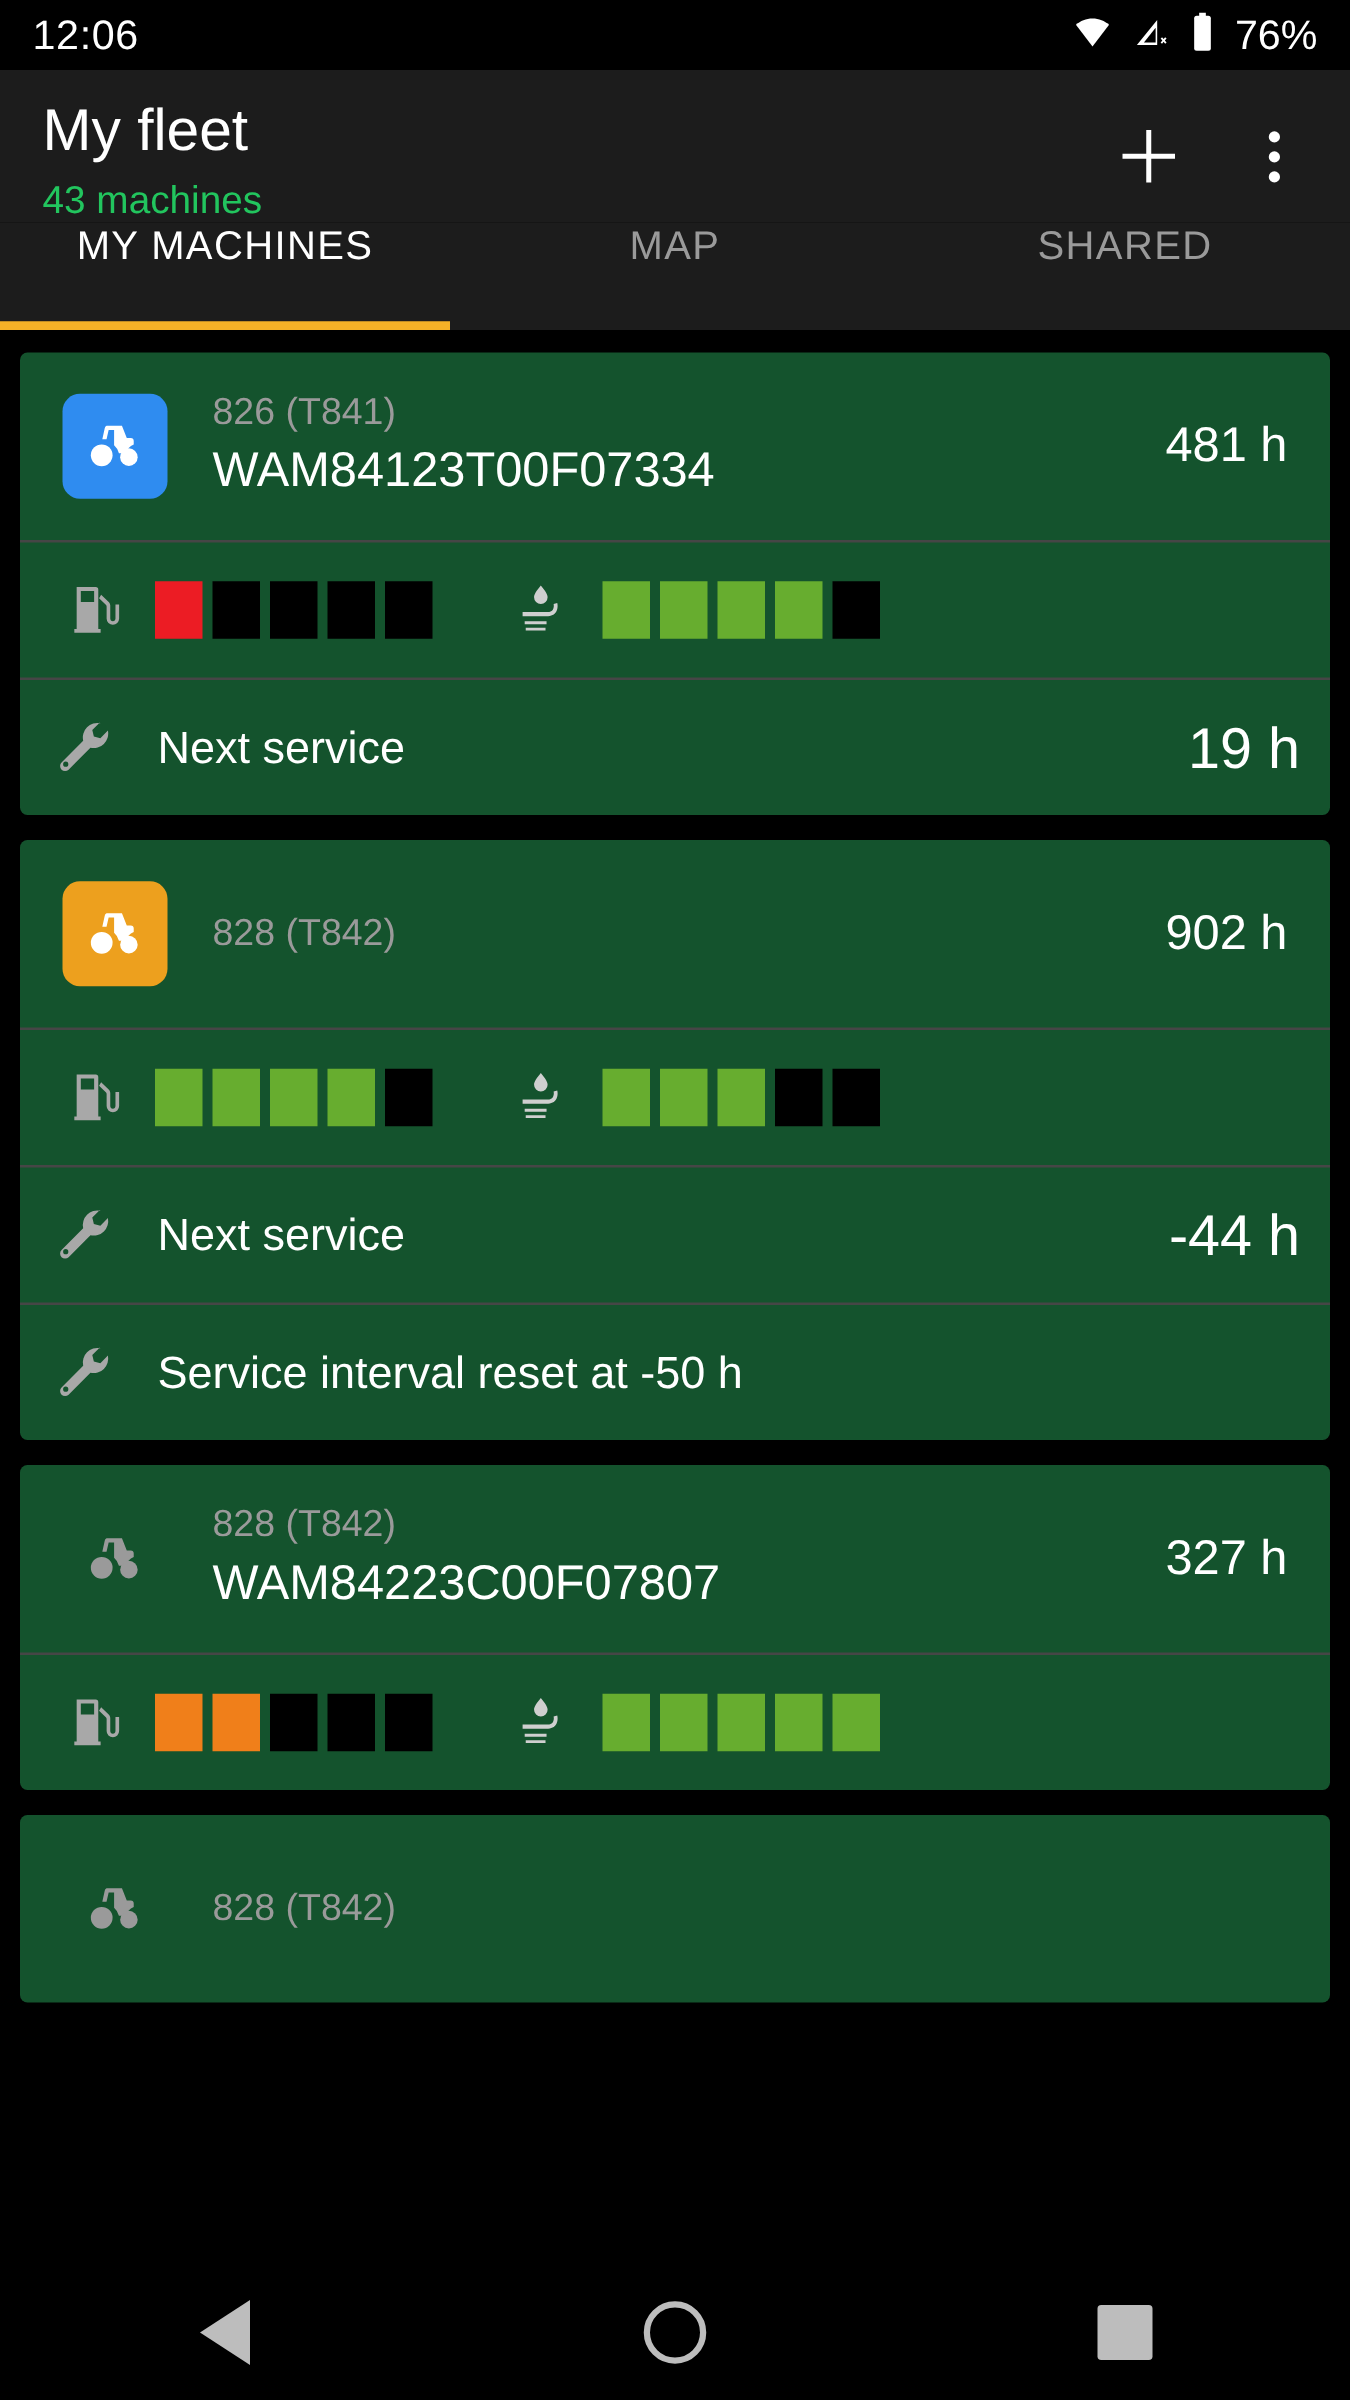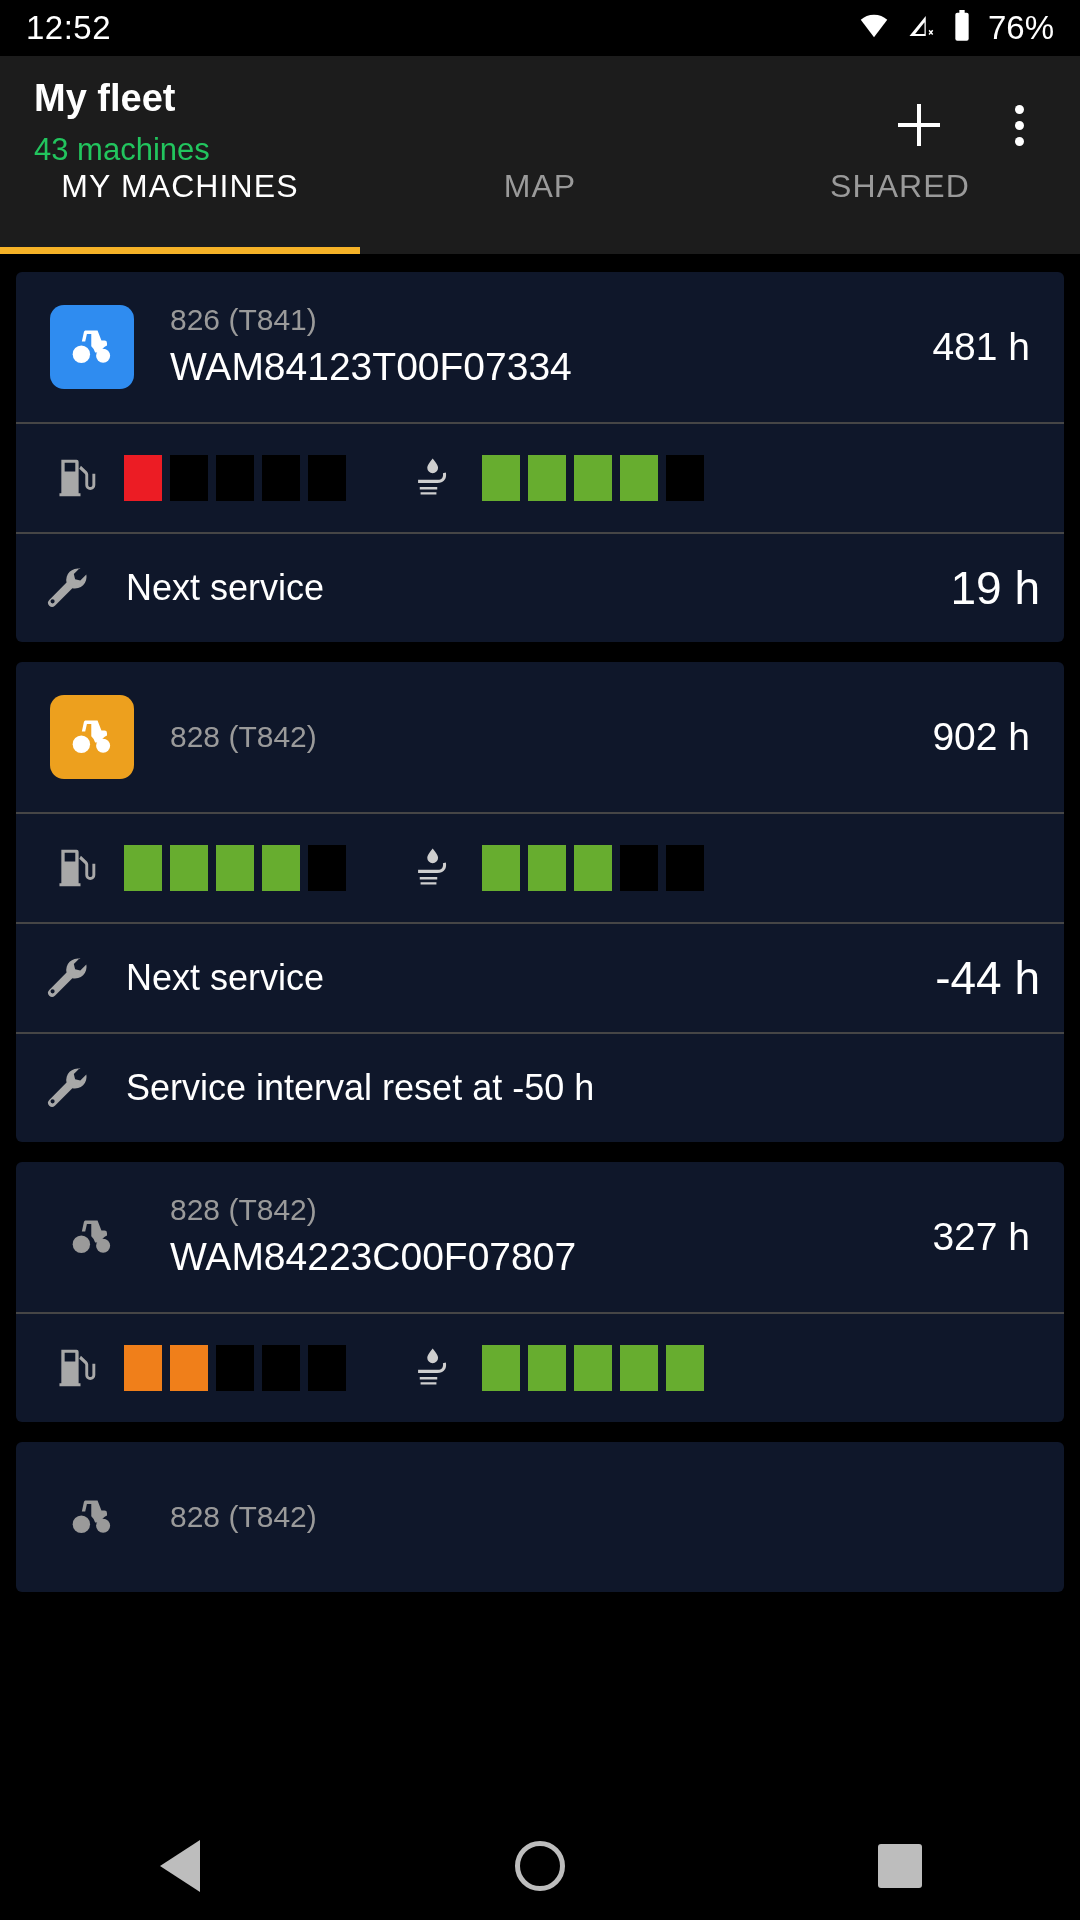--- a/index.html
+++ b/index.html
@@ -16,21 +16,21 @@
     height: 56px; background: #000; display: flex; align-items: center;
     padding: 0 26px; color: #fff;
   }
   .sb-time { font-size: 33px; letter-spacing: .5px; }
   .sb-right { margin-left: auto; display: flex; align-items: center; gap: 14px; }
   .sb-icon { display: block; }
   .sb-battpct { font-size: 33px; margin-left: 2px; }
 
   
   .appbar { background: #1c1c1c; padding: 22px 34px 0 34px; position: relative; }
-  .appbar-title { color: #fff; font-size: 38px; font-weight: 700; line-height: 1.1; }
+  .appbar-title { color: #fff; font-size: 47px; font-weight: 400; line-height: 1.1; }
   .appbar-sub { color: #22c55e; font-size: 31px; margin-top: 12px; }
   .appbar-actions {
     position: absolute; right: 22px; top: 30px; display: flex; align-items: center; gap: 22px;
   }
   .act-btn { width: 78px; height: 78px; display: flex; align-items: center; justify-content: center; }
 
   .plus-icon { position: relative; width: 42px; height: 42px; }
   .plus-icon::before, .plus-icon::after {
     content:""; position:absolute; background:#fff;
   }
@@ -47,21 +47,21 @@
     color: #9a9a9a; font-size: 32px; letter-spacing: 1.1px; font-weight: 400;
   }
   .tab.active { color: #fff; }
   .tab-indicator {
     position: absolute; bottom: 0; left: 0; width: 33.33%; height: 7px; background: #f5b227;
   }
 
   
   .list { background: #000; padding: 18px 16px 0 16px; }
   .card {
-    background: #0f172a; border-radius: 6px; margin-bottom: 20px; overflow: hidden;
+    background: #14532d; border-radius: 6px; margin-bottom: 20px; overflow: hidden;
   }
   .card-head {
     display: flex; align-items: center; padding: 28px 34px 28px 34px; min-height: 150px;
   }
   .m-icon {
     width: 84px; height: 84px; border-radius: 14px; flex: 0 0 84px;
     display: flex; align-items: center; justify-content: center;
   }
   .m-icon.plain { background: transparent; }
   .m-texts { margin-left: 36px; flex: 1 1 auto; min-width: 0; }
@@ -92,21 +92,21 @@
   .nav-back { width: 0; height: 0; border-top: 26px solid transparent; border-bottom: 26px solid transparent; border-right: 40px solid #bdbdbd; }
   .nav-home { width: 50px; height: 50px; border-radius: 50%; border: 5px solid #bdbdbd; }
   .nav-recent { width: 44px; height: 44px; background: #bdbdbd; border-radius: 3px; }
 </style>
 </head>
 <body>
 
 <div class="phone">
 
   <div class="statusbar">
-    <span class="sb-time">12:52</span>
+    <span class="sb-time">12:06</span>
     <span class="sb-right">
       <span class="sb-icon">
         <svg width="36" height="30" viewBox="0 0 24 24">
             <path fill="#fff" d="M12 3C7.9 3 4.2 4.5 1.4 7L12 21 22.6 7C19.8 4.5 16.1 3 12 3z"></path>
           </svg>
       </span>
       <span class="sb-icon">
         <svg width="32" height="30" viewBox="0 0 24 24">
           <path fill="#fff" d="M2 20h13L15 4 2 20z"></path>
           <path fill="#000" d="M6.5 18.4 14 9v9.4H6.5z"></path>

